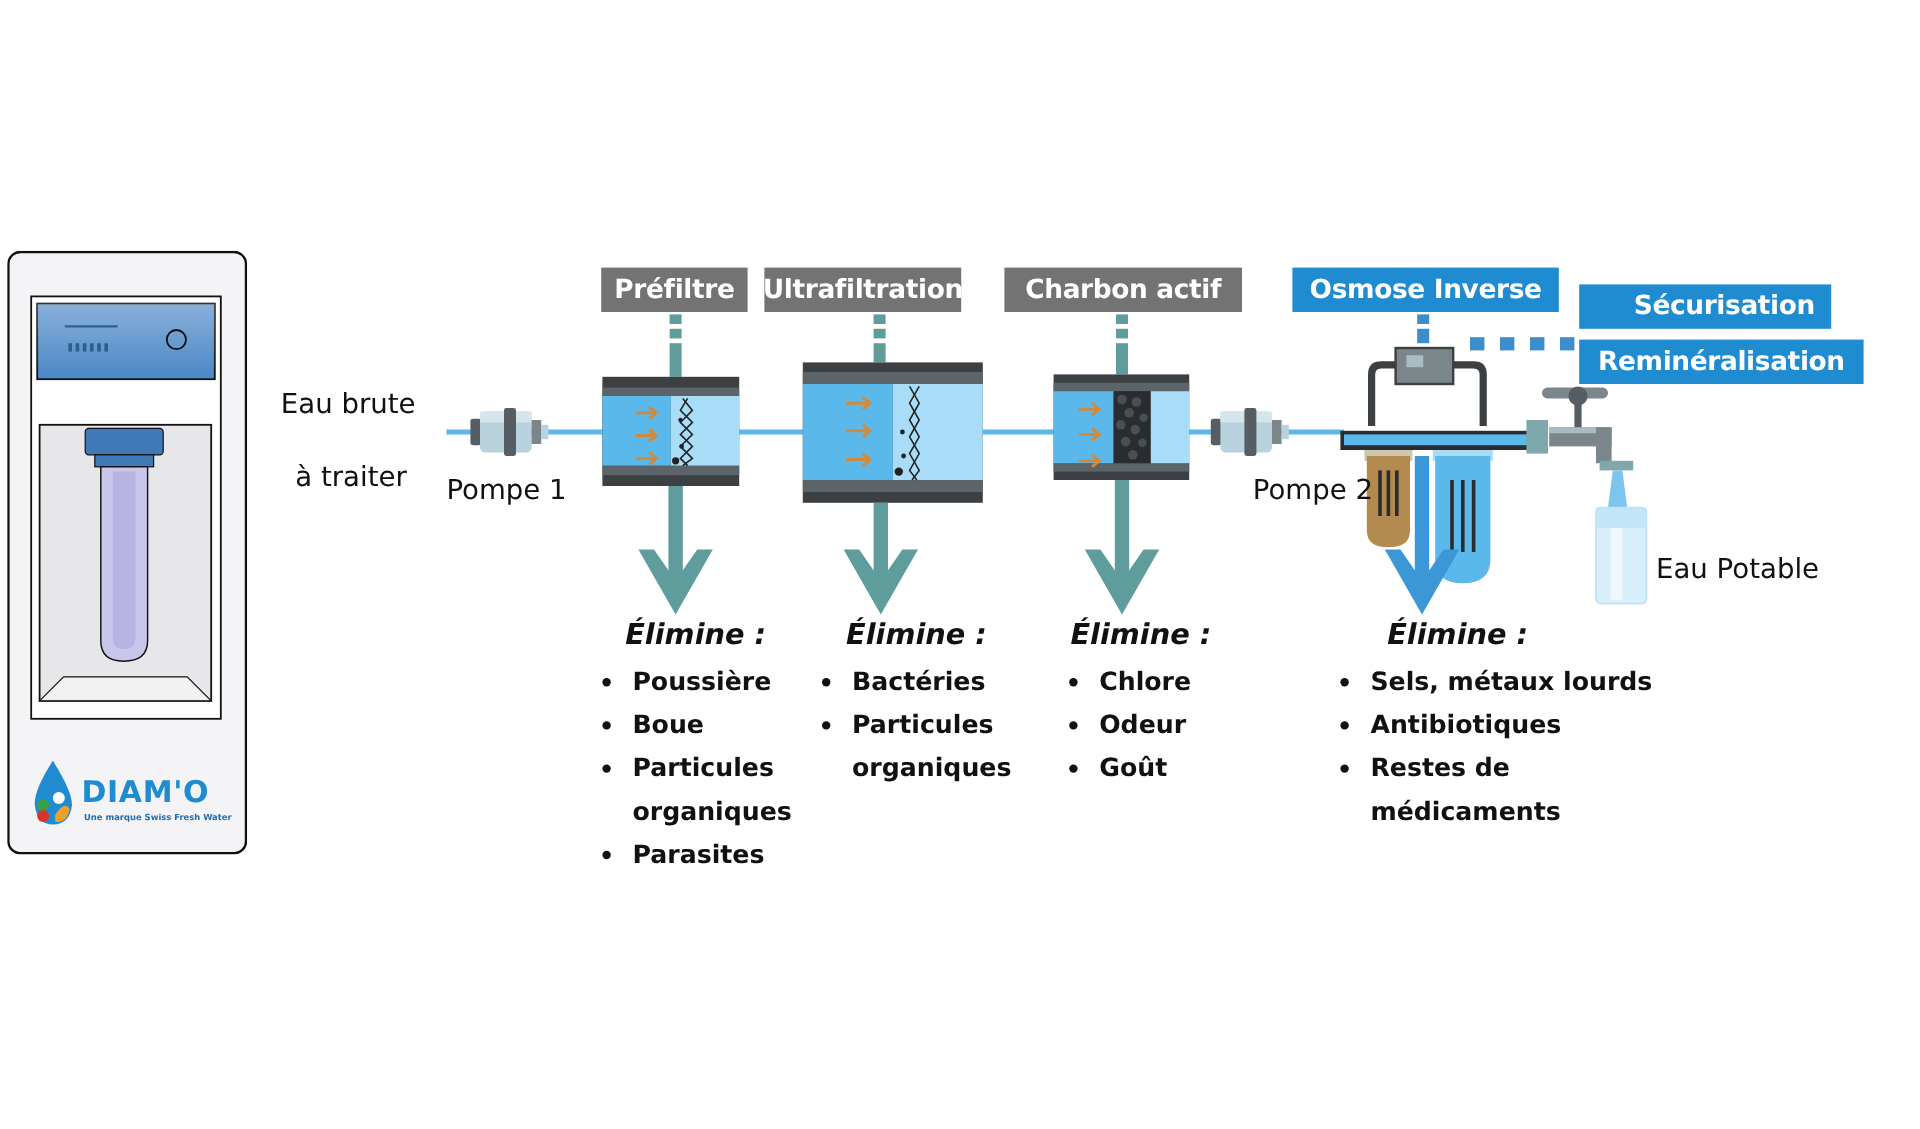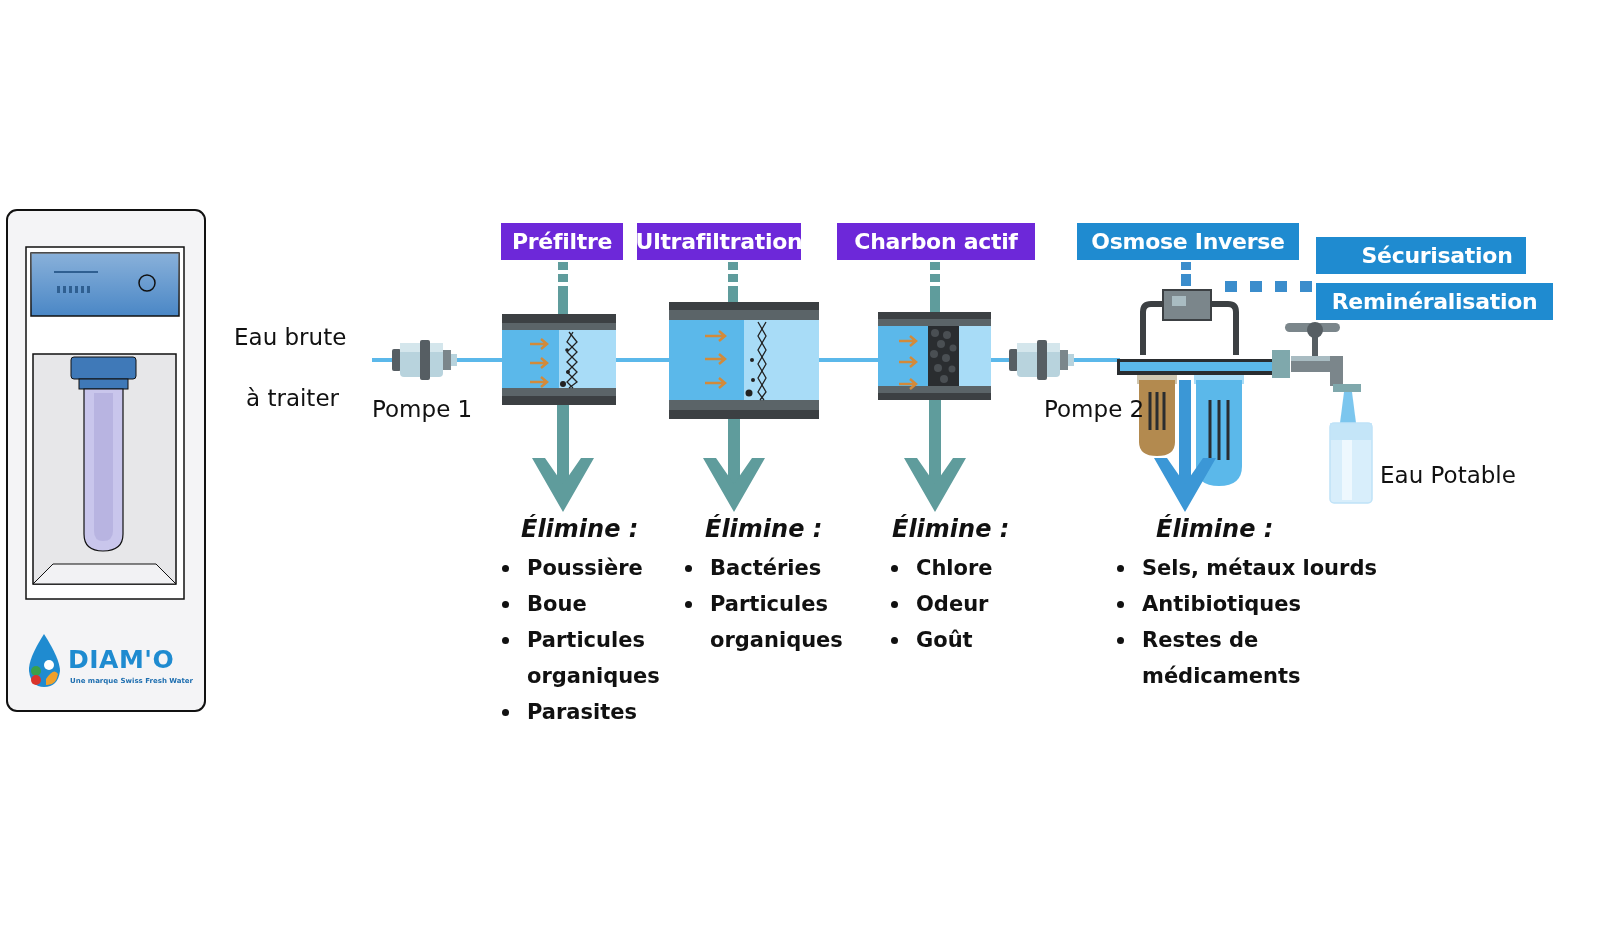--- a/index.html
+++ b/index.html
@@ -2,21 +2,21 @@
 <html><head>
 <meta charset="utf-8">
 <style>
   html, body { margin: 0; padding: 0; background: #ffffff; }
   body { width: 1600px; height: 941px; position: relative; overflow: hidden;
          font-family: "DejaVu Sans", sans-serif; color: #111; }
   .abs { position: absolute; }
   .stage-label { position: absolute; color: #fff; font-weight: bold; font-size: 22px;
                  display: flex; align-items: center; justify-content: center;
                  white-space: nowrap; letter-spacing: -0.3px; }
-  .teal { background: #6d28d9; }
+  .teal { background: #737373; }
   .blue { background: #1f8bd0; }
   .plain-text { position: absolute; font-size: 23px; color: #111; white-space: nowrap; }
   .elim-title { position: absolute; font-size: 24px; font-weight: bold; font-style: italic; white-space: nowrap; }
   ul.elim-list { position: absolute; margin: 0; padding: 0; list-style: none; font-size: 21px; font-weight: bold; }
   ul.elim-list li { position: relative; padding-left: 27px; line-height: 36px; white-space: nowrap; }
   ul.elim-list li::before { content: ""; position: absolute; left: 2px; top: 15px; width: 7px; height: 7px; border-radius: 50%; background: #111; }
 </style>
 </head>
 <body>
 

